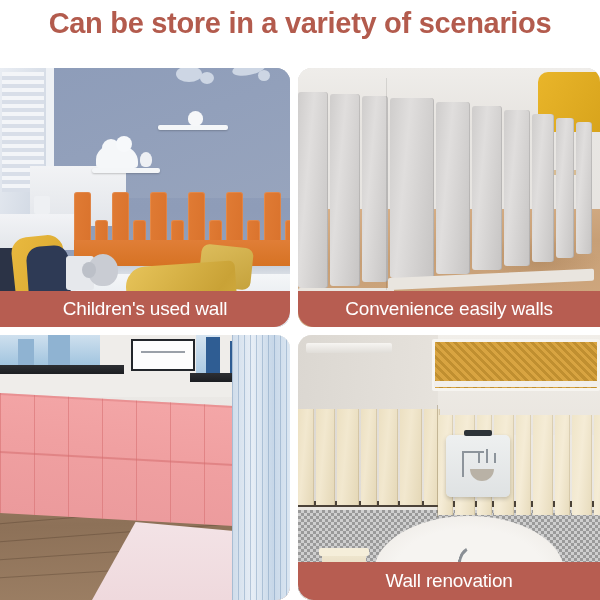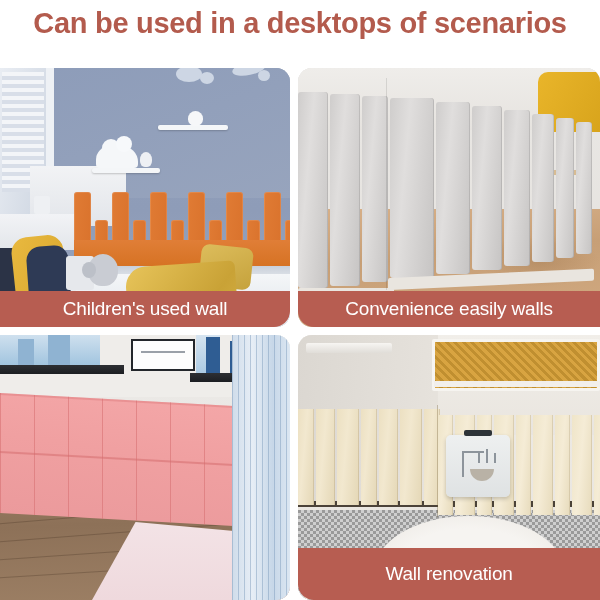--- a/index.html
+++ b/index.html
@@ -37,21 +37,21 @@
   
   .caption{
     position:absolute;left:0;right:0;bottom:0;height:36px;
     background:#b75d51;color:#fff;
     display:flex;align-items:center;justify-content:center;
     font-size:19px;letter-spacing:-0.2px;
   }
   .card.tl .caption{border-radius:0 0 16px 0;}
   .card.tr .caption{border-radius:0 0 0 16px;}
   .card.bl .caption{border-radius:0 0 16px 0;height:42px;}
-  .card.br .caption{border-radius:0 0 0 16px;height:52px;}
+  .card.br .caption{border-radius:0 0 0 16px;height:38px;}
 
   
   .p1{background:linear-gradient(180deg,#93a1bb 0%,#8e9cb8 55%,#9aa7c0 100%);}
   .p1 .wall-upper{position:absolute;left:0;top:0;right:0;height:130px;
     background:linear-gradient(160deg,#8d9cb9,#97a4bd);}
   .p1 .win{position:absolute;left:0;top:0;width:50px;height:150px;
     background:linear-gradient(100deg,#e9edf3,#ccd4e0);}
   .p1 .blind{position:absolute;left:2px;top:4px;width:42px;height:120px;
     background:repeating-linear-gradient(180deg,#f3f5f8 0 4px,#d8dee8 4px 8px);}
   .p1 .winframe{position:absolute;left:46px;top:0;width:8px;height:160px;background:#eef1f5;}
@@ -205,21 +205,21 @@
   .p4 .cards{position:absolute;left:4px;bottom:0;width:110px;height:26px;}
   .p4 .cards i{position:absolute;width:16px;height:12px;background:#f3efe6;
     border:1px solid #cfc8b8;border-radius:1px;}
 </style>
 </head>
 <body>
 
 <div class="page">
 
   <div class="header">
-    <div class="title">Can be used in a desktops of scenarios</div>
+    <div class="title">Can be store in a variety of scenarios</div>
   </div>
 
   <div class="grid">
 
     <div class="card tl">
       <div class="photo p1">
         <div class="wall-upper"></div>
         <div class="mobile">
           <i class="m1"></i>
             <i class="m2"></i>

